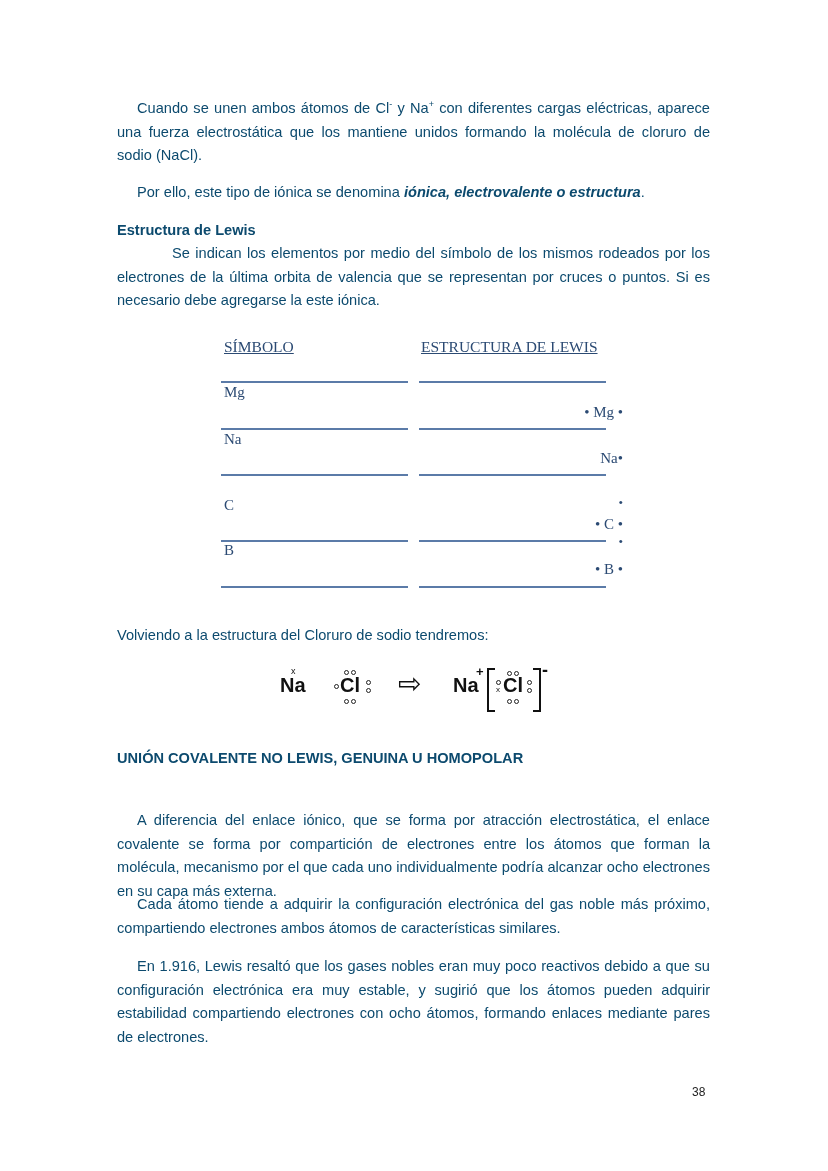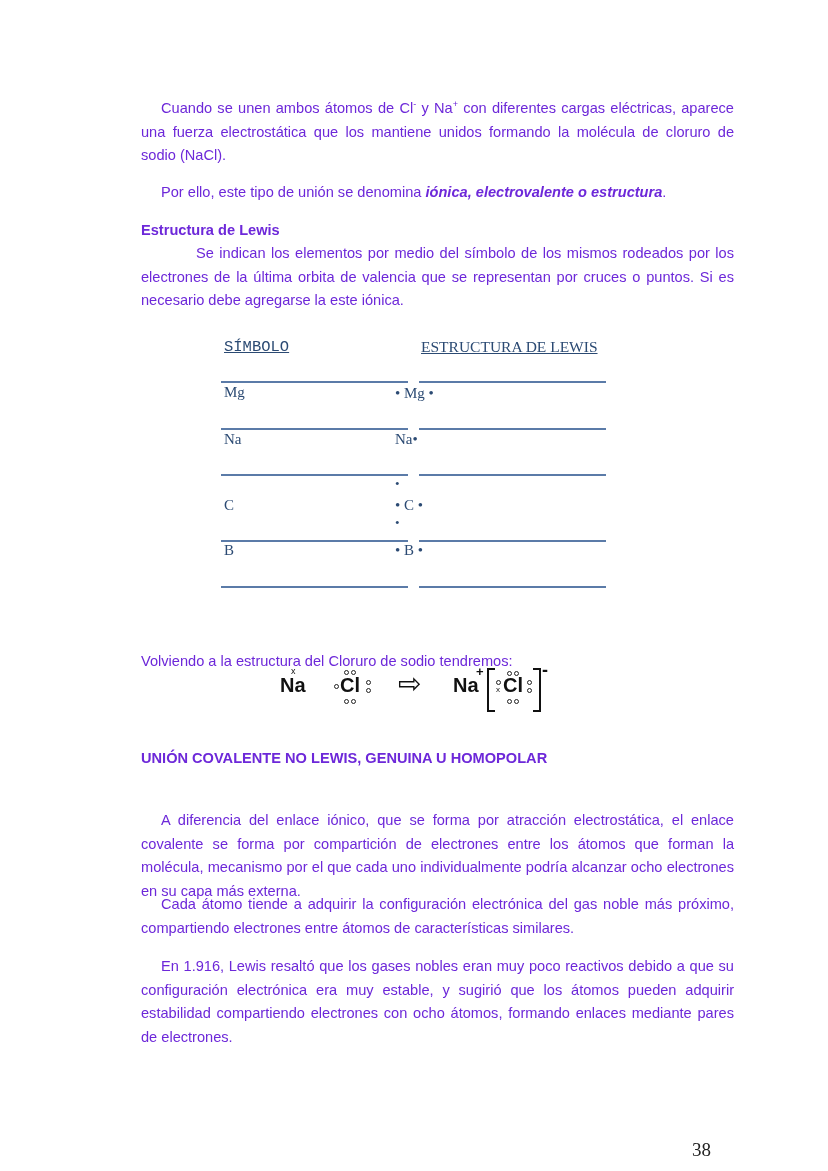--- a/index.html
+++ b/index.html
@@ -1,47 +1,47 @@
 <!DOCTYPE html>
 <html><head>
   <meta charset="utf-8">
   <style>
     html, body { margin: 0; padding: 0; background: #ffffff; }
     body { width: 828px; height: 1171px; position: relative; overflow: hidden; }
     .page { position: absolute; left: 0; top: 0; width: 828px; height: 1171px; background: #fff; }
-    .txt { position: absolute; left: 117px; width: 593px; font-family: "Liberation Sans", sans-serif; font-size: 14.6px; color: #6d28d9; line-height: 23.5px; text-align: justify; margin-left: 24px; }
+    .txt { position: absolute; left: 117px; width: 593px; font-family: "Liberation Sans", sans-serif; font-size: 14.6px; color: #0c4a6e; line-height: 23.5px; text-align: justify; }
     .txt.indent { text-indent: 20px; }
     .txt.indent2 { text-indent: 55px; }
     .heading { font-weight: bold; }
     sup { font-size: 9px; vertical-align: 6px; line-height: 0; }
     .bi { font-weight: bold; font-style: italic; }
     .tbl { position: absolute; font-family: "Liberation Serif", serif; color: #2b4a73; font-size: 15px; }
     .th { position: absolute; text-decoration: underline; font-size: 15.5px; }
     .rule { position: absolute; height: 1.5px; background: #5b7ba8; }
     .cellL { position: absolute; left: 224px; }
-    .cellR { position: absolute; width: 186px; left: 395px; text-align: left; }
+    .cellR { position: absolute; width: 186px; left: 437px; text-align: right; margin-top: 19px; }
     .formula { position: absolute; font-family: "Liberation Sans", sans-serif; font-weight: bold; color: #111; }
-    .pagenum { position: absolute; left: 692px; top: 1139px; font-family: Liberation Serif, serif; font-size: 19px; color: #222; }
+    .pagenum { position: absolute; left: 692px; top: 1085px; font-family: Liberation Sans, sans-serif; font-size: 12px; color: #222; }
     .dot { position: absolute; width: 5px; height: 5px; border: 1px solid #222; border-radius: 50%; box-sizing: border-box; }
   </style>
 </head>
 <body>
 
 <div class="page">
 
   <div class="txt indent" style="top:97px;"><span>Cuando se unen ambos átomos de Cl</span><sup>-</sup><span> y Na</span><sup>+</sup><span> con diferentes cargas eléctricas, aparece una fuerza electrostática que los mantiene unidos formando la molécula de cloruro de sodio (NaCl).</span></div>
 
-  <div class="txt indent" style="top:181px;"><span>Por ello, este tipo de unión se denomina </span><span class="bi">iónica, electrovalente o estructura</span><span>.</span></div>
+  <div class="txt indent" style="top:181px;"><span>Por ello, este tipo de iónica se denomina </span><span class="bi">iónica, electrovalente o estructura</span><span>.</span></div>
 
   <div class="txt heading" style="top:219px;">Estructura de Lewis</div>
 
   <div class="txt indent2" style="top:242px;">Se indican los elementos por medio del símbolo de los mismos rodeados por los electrones de la última orbita de valencia que se representan por cruces o puntos. Si es necesario debe agregarse la este iónica.</div>
 
   <div class="tbl" style="left:0;top:0;width:828px;height:600px;">
-    <div class="th" style="left:224px;top:338px;font-family:Liberation Mono, monospace;">SÍMBOLO</div>
+    <div class="th" style="left:224px;top:338px;">SÍMBOLO</div>
     <div class="th" style="left:421px;top:338px;">ESTRUCTURA DE LEWIS</div>
 
     <div class="rule" style="left:221px;width:187px;top:381px;"></div>
     <div class="rule" style="left:419px;width:187px;top:381px;"></div>
 
     <div class="cellL" style="top:384px;">Mg</div>
     <div class="cellR" style="top:385px;">• Mg •</div>
 
     <div class="rule" style="left:221px;width:187px;top:428px;"></div>
     <div class="rule" style="left:419px;width:187px;top:428px;"></div>
@@ -60,21 +60,21 @@
     <div class="rule" style="left:221px;width:187px;top:540px;"></div>
     <div class="rule" style="left:419px;width:187px;top:540px;"></div>
 
     <div class="cellL" style="top:542px;">B</div>
     <div class="cellR" style="top:542px;">• B •</div>
 
     <div class="rule" style="left:221px;width:187px;top:586px;"></div>
     <div class="rule" style="left:419px;width:187px;top:586px;"></div>
   </div>
 
-  <div class="txt" style="top:650px;">Volviendo a la estructura del Cloruro de sodio tendremos:</div>
+  <div class="txt" style="top:624px;">Volviendo a la estructura del Cloruro de sodio tendremos:</div>
 
   <div style="position:absolute;left:0;top:0;width:828px;height:730px;">
     <div class="formula" style="left:280px;top:674px;font-size:20px;">Na</div>
     <div class="formula" style="left:291px;top:666px;font-size:9px;font-weight:normal;">x</div>
 
     <div class="formula" style="left:340px;top:674px;font-size:20px;">Cl</div>
     <div class="dot" style="left:344px;top:670px;"></div>
     <div class="dot" style="left:351px;top:670px;"></div>
     <div class="dot" style="left:344px;top:699px;"></div>
     <div class="dot" style="left:351px;top:699px;"></div>
@@ -98,18 +98,18 @@
     <div class="dot" style="left:527px;top:680px;"></div>
     <div class="dot" style="left:527px;top:688px;"></div>
     <div style="position:absolute;left:533px;top:668px;width:6px;height:40px;border:2px solid #111;border-left:none;"></div>
     <div class="formula" style="left:542px;top:660px;font-size:18px;">-</div>
   </div>
 
   <div class="txt heading" style="top:747px;">UNIÓN COVALENTE NO LEWIS, GENUINA U HOMOPOLAR</div>
 
   <div class="txt indent" style="top:809px;">A diferencia del enlace iónico, que se forma por atracción electrostática, el enlace covalente se forma por compartición de electrones entre los átomos que forman la molécula, mecanismo por el que cada  uno individualmente podría alcanzar ocho electrones en su capa más externa.</div>
 
-  <div class="txt indent" style="top:893px;">Cada átomo tiende a adquirir la configuración electrónica del gas noble más próximo, compartiendo electrones entre átomos de características similares.</div>
+  <div class="txt indent" style="top:893px;">Cada átomo tiende a adquirir la configuración electrónica del gas noble más próximo, compartiendo electrones ambos átomos de características similares.</div>
 
   <div class="txt indent" style="top:955px;">En 1.916, Lewis resaltó que los gases nobles eran muy poco reactivos debido a que su configuración electrónica era muy estable, y sugirió que los átomos pueden adquirir estabilidad compartiendo electrones con ocho átomos, formando enlaces mediante pares de electrones.</div>
 
   <div class="pagenum">38</div>
 </div>
 
 </body></html>

